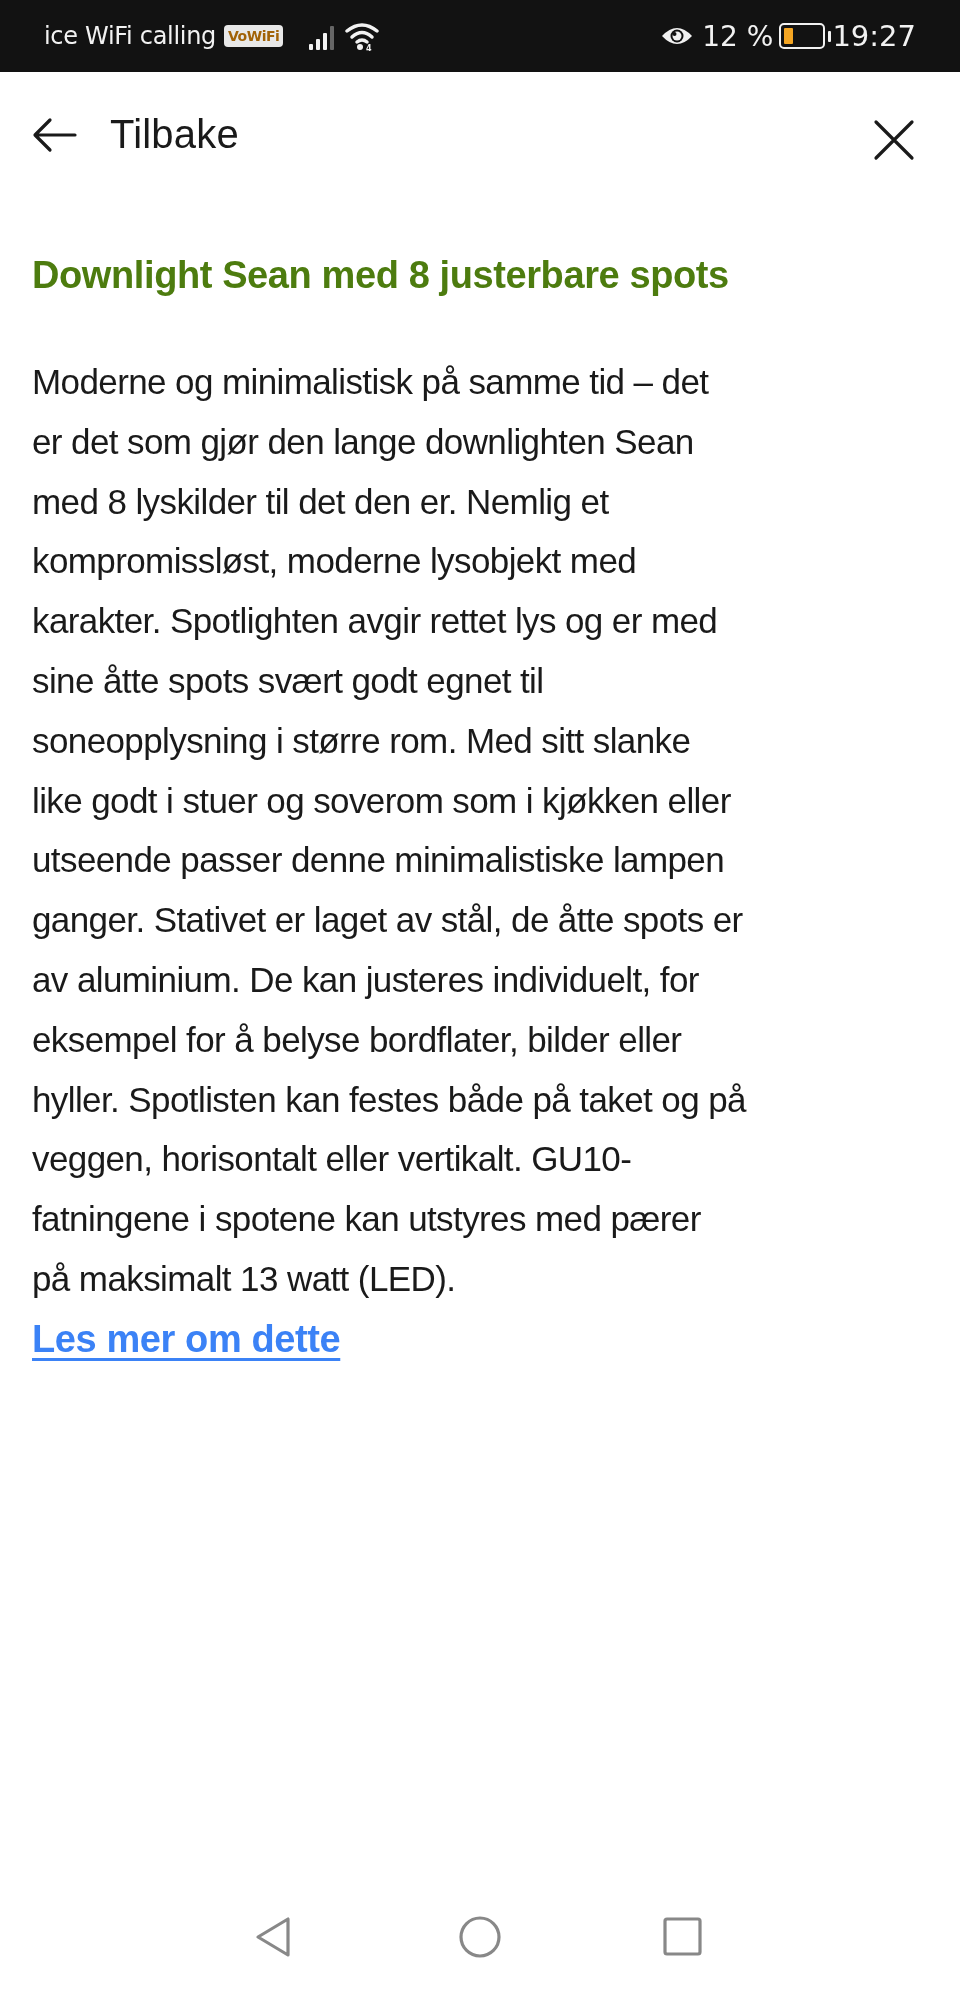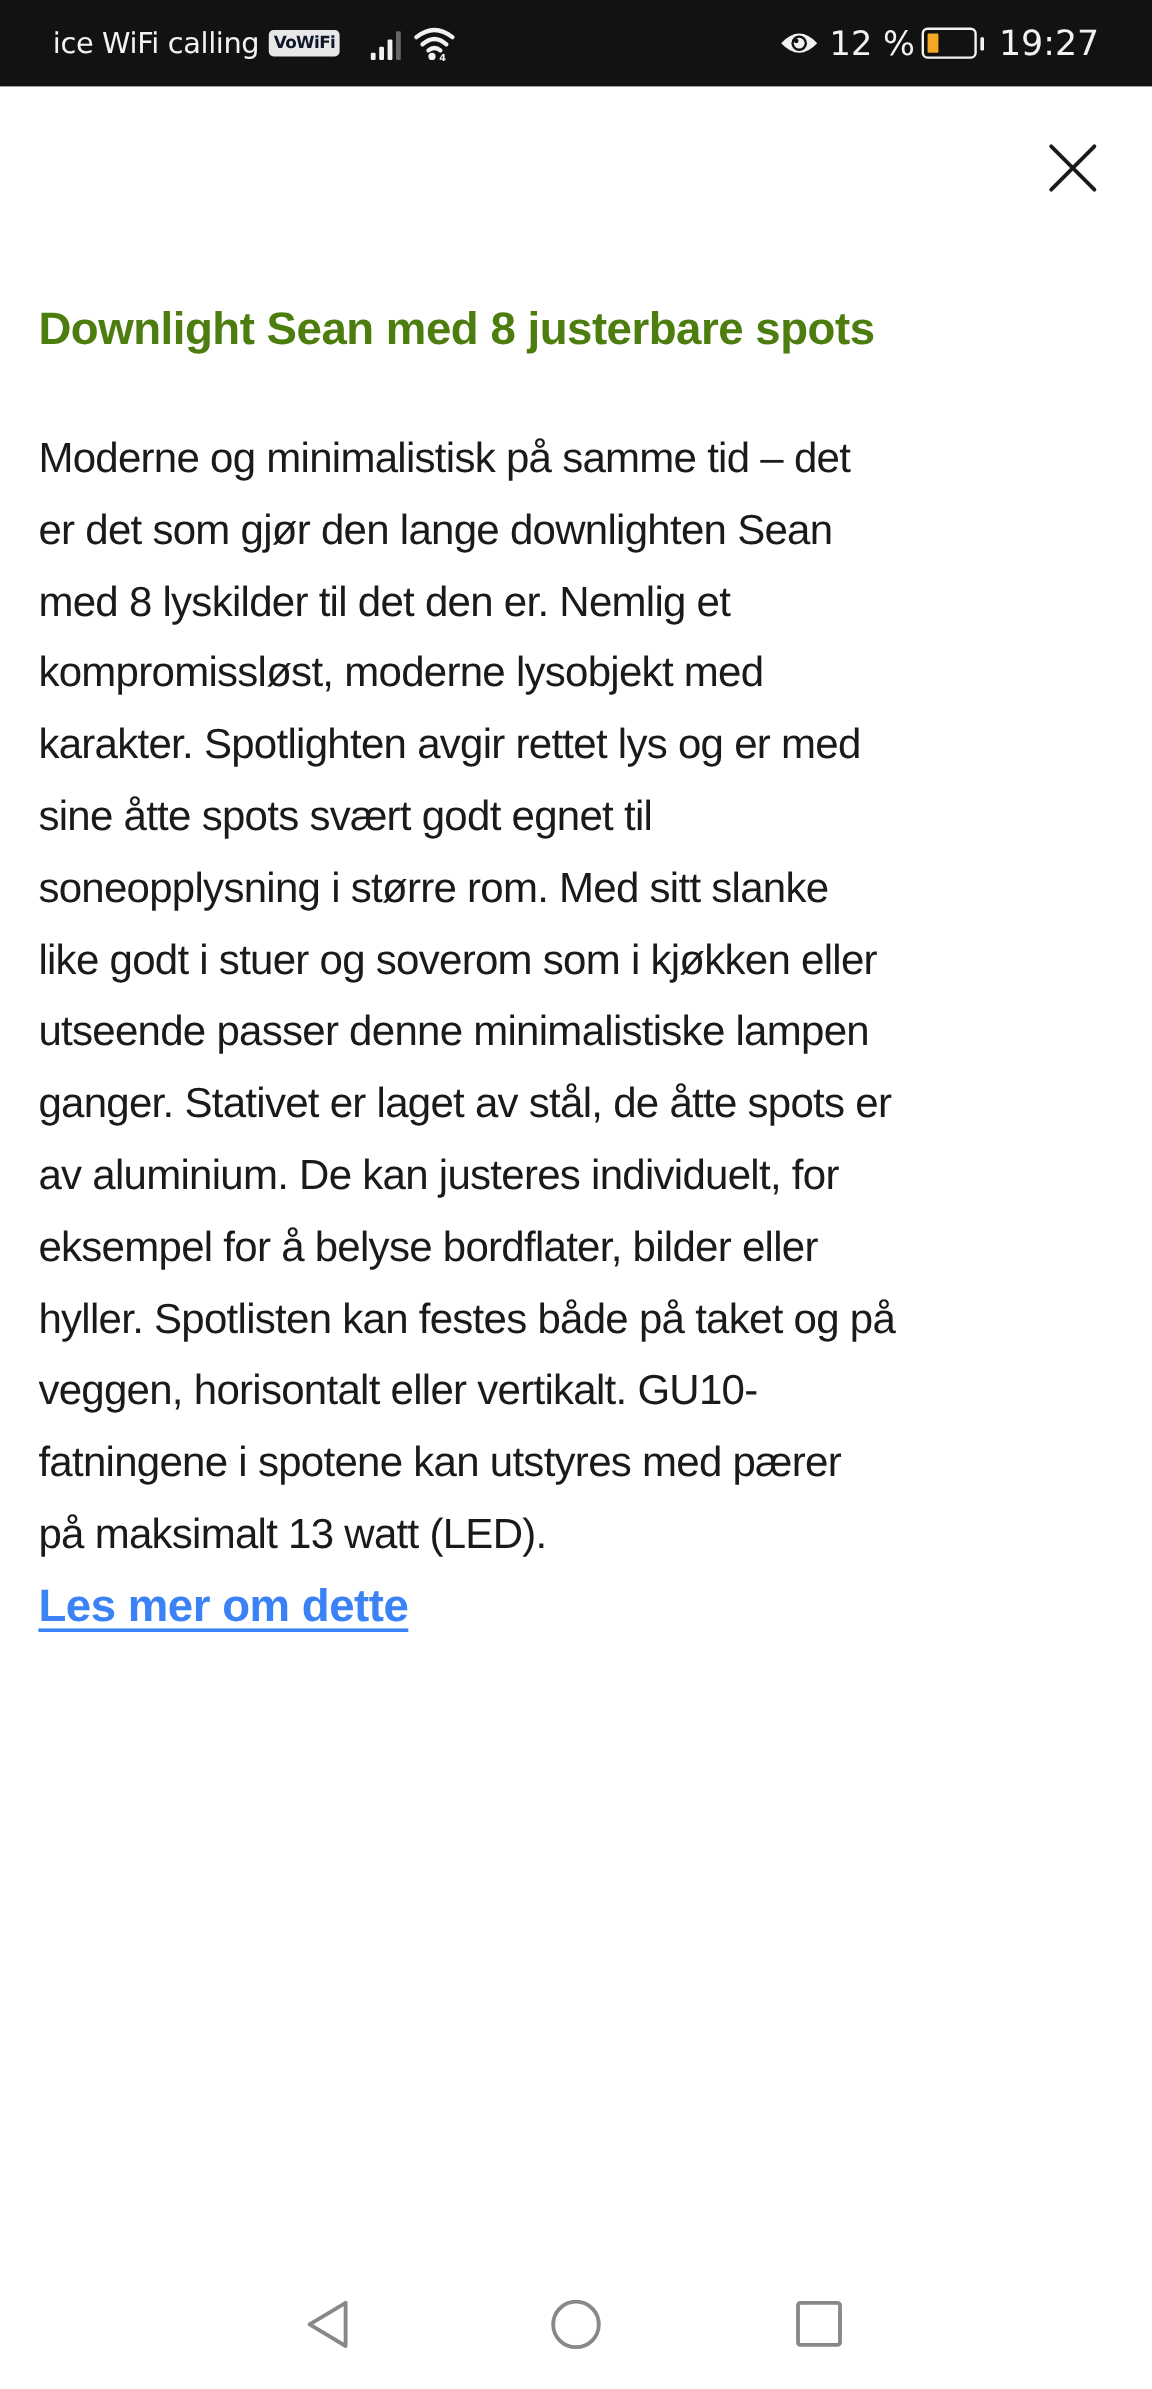--- a/index.html
+++ b/index.html
@@ -10,37 +10,37 @@
     .status-bar {
       position: absolute; left: 0; top: 0; width: 960px; height: 72px;
       background: #121212; color: #f2f2f2;
       display: flex; align-items: center; justify-content: space-between;
       padding: 0 44px 0 44px;
       font-family: "DejaVu Sans", sans-serif;
     }
     .status-left, .status-right { display: flex; align-items: center; }
     .carrier { font-size: 24px; letter-spacing: -0.3px; }
     .vowifi {
-      margin-left: 8px; background: #e8e8e8; color: #0f172a;
+      margin-left: 8px; background: #e8e8e8; color: #a16207;
       font-size: 14px; font-weight: bold; padding: 3px 4px; border-radius: 4px;
       letter-spacing: -0.5px;
     }
     .signal { margin-left: 26px; display: flex; align-items: flex-end; height: 28px; gap: 3px; }
     .signal span { width: 4px; background: #f2f2f2; border-radius: 1px; }
     .signal span.dim { background: #666; }
     .wifi { margin-left: 10px; width: 36px; height: 32px; }
     .eye { width: 34px; height: 24px; margin-right: 8px; }
     .battery-pct { font-size: 28px; }
     .battery {
       margin-left: 6px; width: 46px; height: 26px; border: 2.5px solid #f2f2f2;
       border-radius: 5px; position: relative; padding: 3px;
     }
     .battery-fill { width: 9px; height: 100%; background: #f5a623; border-radius: 1px; }
     .battery-nub { width: 3px; height: 11px; background: #f2f2f2; margin-left: 3px; border-radius: 1px; }
-    .clock { font-size: 29px; margin-left: 12px; }
+    .clock { font-size: 29px; margin-left: 1px; }
 
     
     .top-nav {
       position: absolute; left: 0; top: 72px; width: 960px; height: 140px;
     }
     .back-button {
       position: absolute; left: 30px; top: 40px; display: flex; align-items: center;
       cursor: pointer;
     }
     .back-arrow { width: 50px; height: 40px; }
@@ -104,20 +104,26 @@
     <span class="battery-pct">12 %</span>
     <div class="battery">
       <div class="battery-fill"></div>
     </div>
     <div class="battery-nub"></div>
     <span class="clock">19:27</span>
   </div>
 </div>
 
 <div class="top-nav">
+  <div class="back-button">
+    <svg class="back-arrow" viewBox="0 0 50 40">
+      <path d="M45 20 H6 M20 5 L5 20 L20 35" stroke="#1a1a1a" stroke-width="3.2" fill="none" stroke-linecap="round" stroke-linejoin="round"></path>
+    </svg>
+    <span class="back-label">Tilbake</span>
+  </div>
   <svg class="close-button" viewBox="0 0 44 44">
     <path d="M4 4 L40 40 M40 4 L4 40" stroke="#1a1a1a" stroke-width="3.2" stroke-linecap="round"></path>
   </svg>
 </div>
 
 <div class="content">
   <h1 class="title">Downlight Sean med 8 justerbare spots</h1>
   <div class="description">
     <span class="line">Moderne og minimalistisk på samme tid – det</span>
     <span class="line">er det som gjør den lange downlighten Sean</span>

